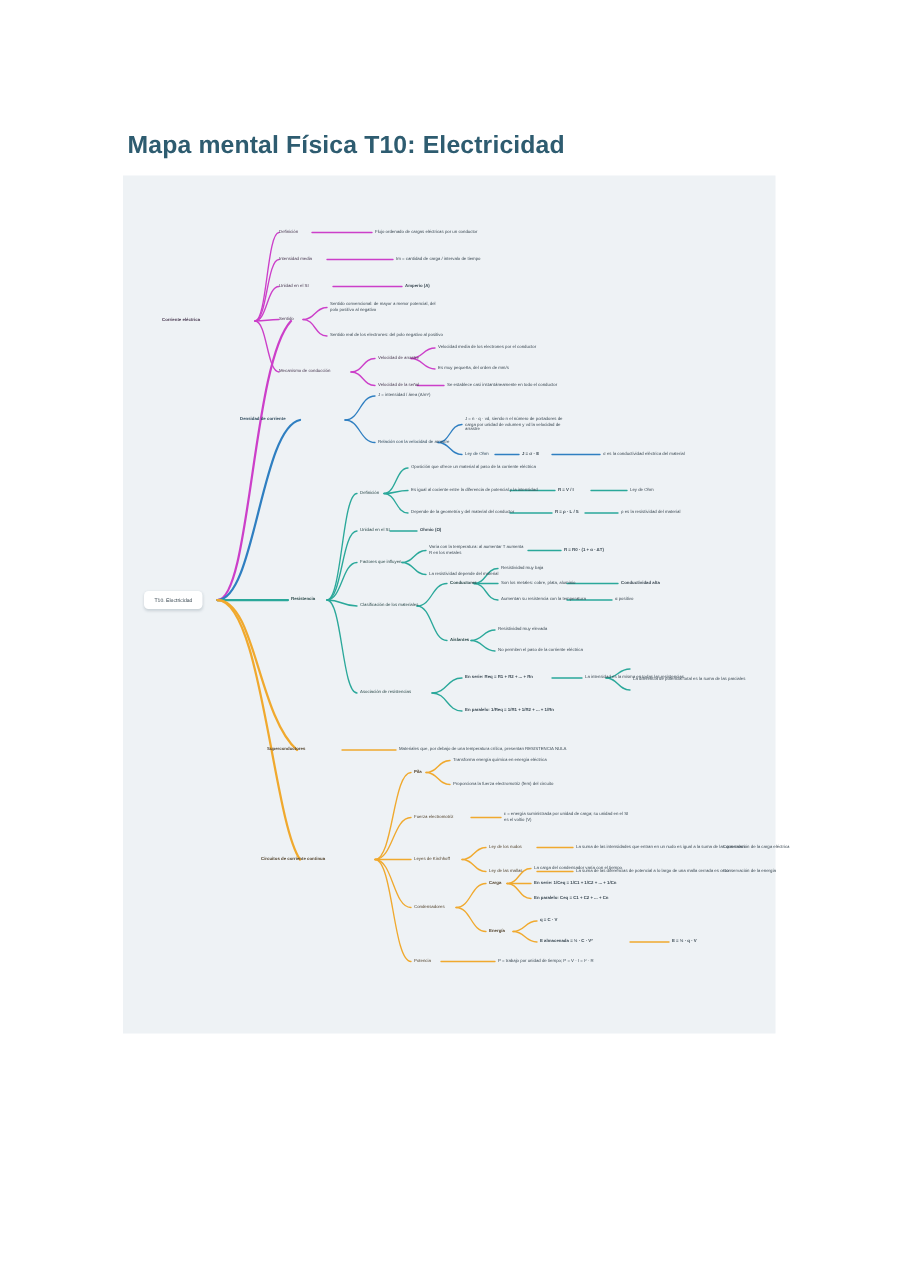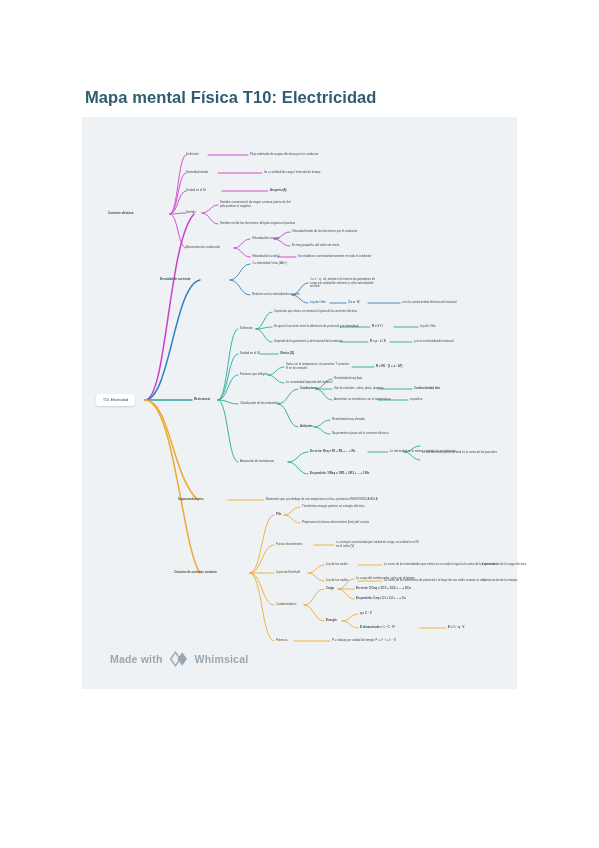--- a/index.html
+++ b/index.html
@@ -293,23 +293,15 @@
       <div class="node c-orng b" style="left:244px;top:504px;">Energía</div>
       <div class="node b" style="left:278px;top:497px;">q = C · V</div>
       <div class="node b" style="left:278px;top:511px;">E almacenada = ½ · C · V²</div>
       <div class="node b" style="left:366px;top:511px;">E = ½ · q · V</div>
 
       <div class="node c-orng" style="left:194px;top:524px;">Potencia</div>
       <div class="node" style="left:250px;top:524px;">P = trabajo por unidad de tiempo; P = V · I = I² · R</div>
 
     </div>
 
-    <div class="watermark">
-      <span>Made with</span>
-      <svg class="wm-logo" width="20" height="16" viewBox="0 0 20 16" aria-hidden="true">
-        <path d="M6.4 1.2 L11.2 8 L6.4 14.8 L1.6 8 Z" fill="none" stroke="#9aa7b1" stroke-width="1.4"></path>
-        <path d="M13.2 1.2 L18 8 L13.2 14.8 L8.4 8 Z" fill="#9aa7b1"></path>
-      </svg>
-      <span>Whimsical</span>
-    </div>
 
   </div>
 </div>
 
 </body></html>

